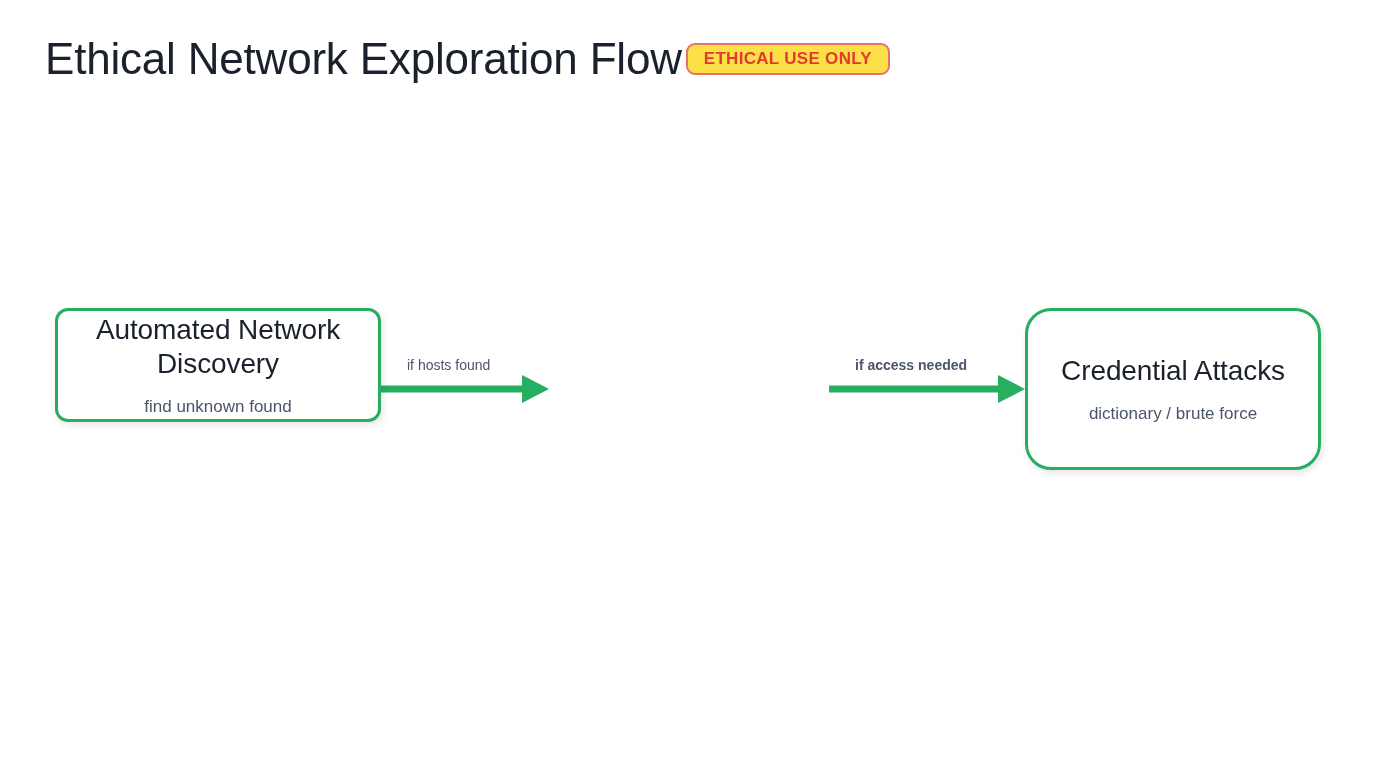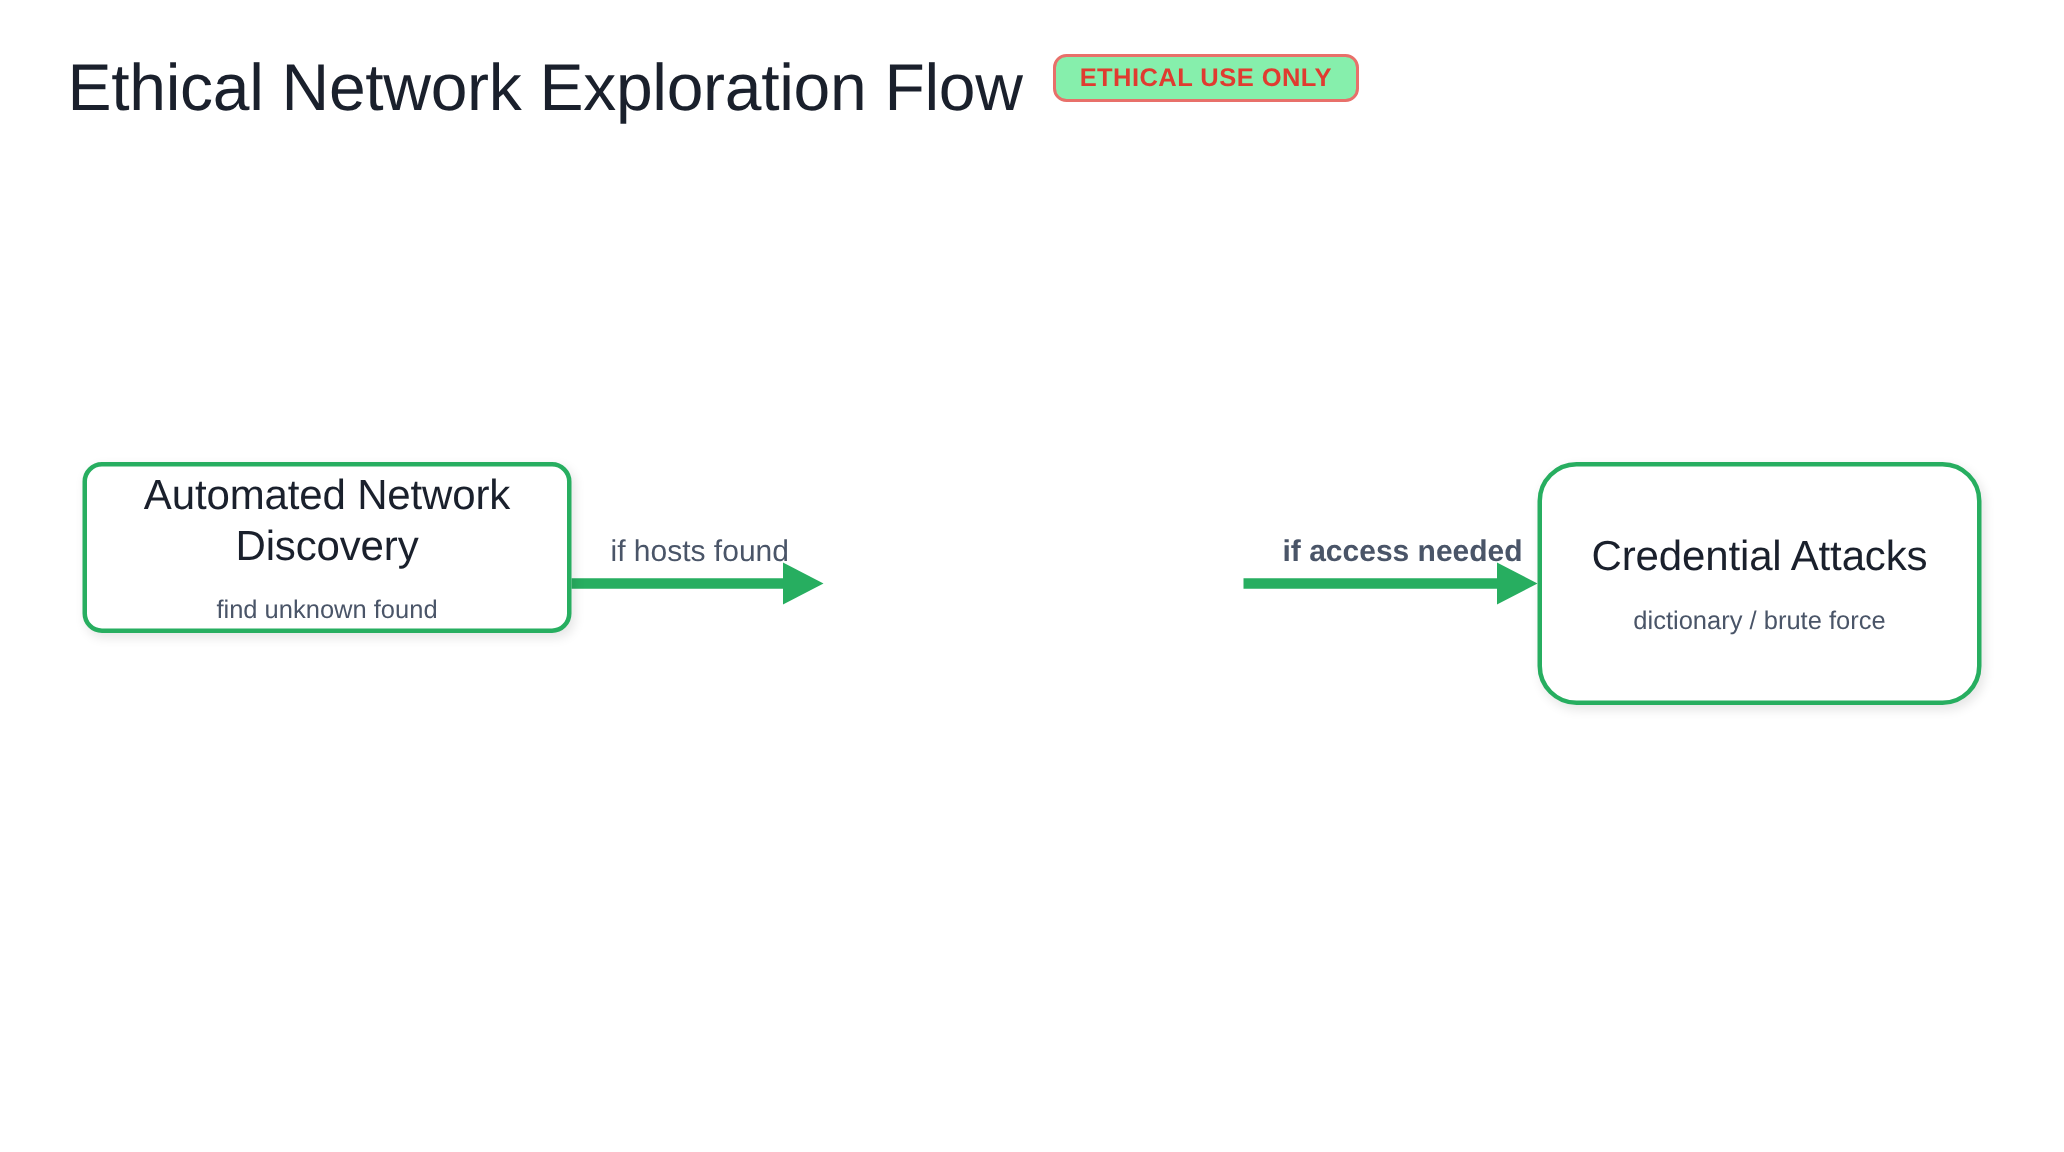--- a/index.html
+++ b/index.html
@@ -15,40 +15,40 @@
     font-family: "Liberation Sans", sans-serif;
     -webkit-font-smoothing: antialiased;
   }
 
   
   #header {
     position: absolute;
     left: 45px;
     top: 36px;
     display: flex;
-    align-items: flex-start;
-    gap: 20px;
+    align-items: center;
+    gap: 4px;
   }
   #page-title {
     font-size: 44px;
     font-weight: 400;
     color: #1a202c;
     letter-spacing: -0.2px;
     line-height: 1.05;
     white-space: nowrap;
   }
   #ethics-badge {
     display: inline-flex;
     align-items: center;
     justify-content: center;
     height: 32px;
     padding: 0 16px;
     border: 2px solid #e8706a;
     border-radius: 9px;
-    background: #86efac;
+    background: #fde047;
     color: #e03b30;
     font-size: 17px;
     font-weight: 700;
     letter-spacing: 0.3px;
     white-space: nowrap;
     box-sizing: border-box;
   }
 
   
   #flow-canvas {
@@ -101,21 +101,21 @@
   .edge-svg {
     position: absolute;
     top: 0;
     left: 0;
     width: 1376px;
     height: 768px;
     pointer-events: none;
   }
   .edge-label {
     position: absolute;
-    font-size: 20px;
+    font-size: 14px;
     color: #4a5568;
     white-space: nowrap;
     line-height: 1;
   }
   #edge-label-1 { left: 407px; top: 358px; }
   #edge-label-2 { left: 855px; top: 358px; font-weight: bold; }
 </style>
 </head>
 <body>
 

